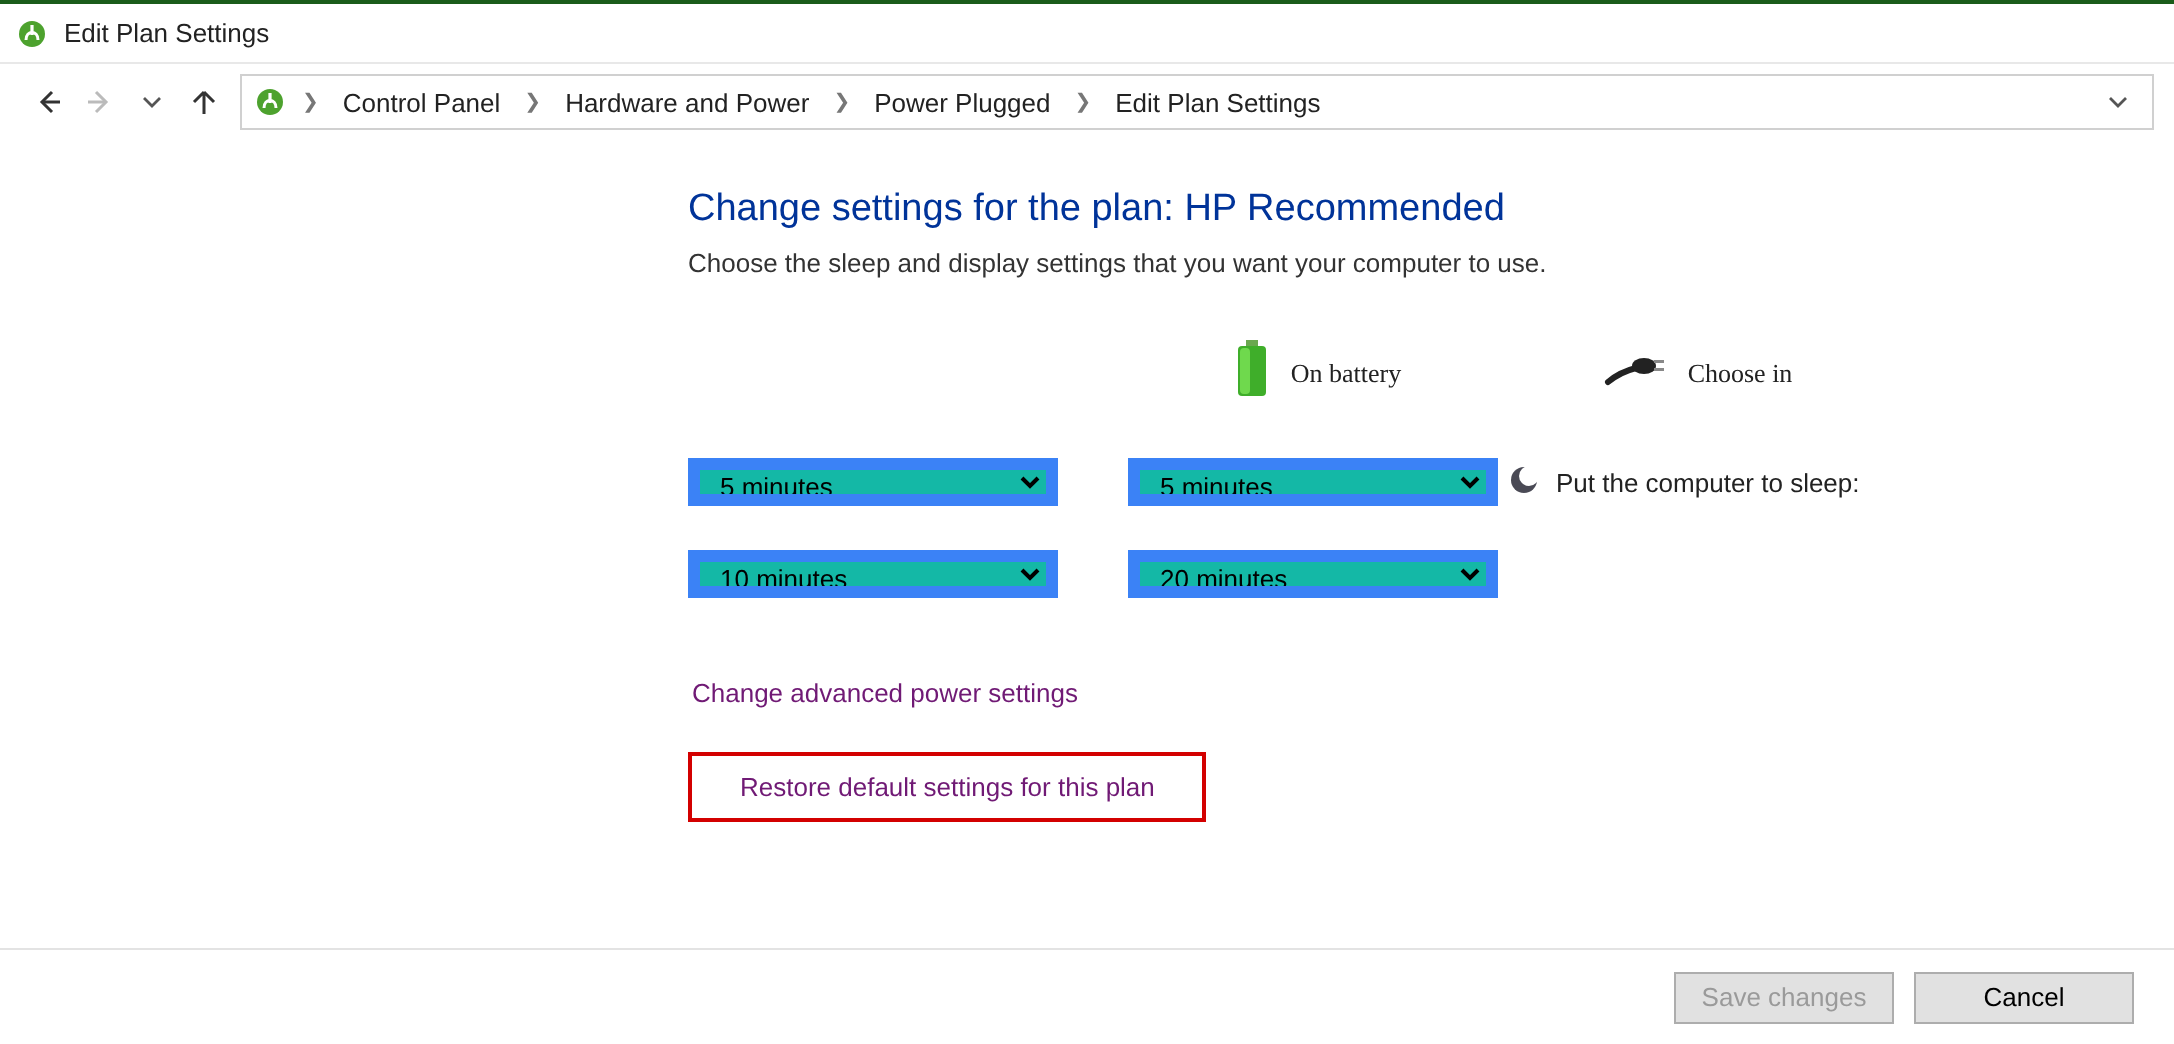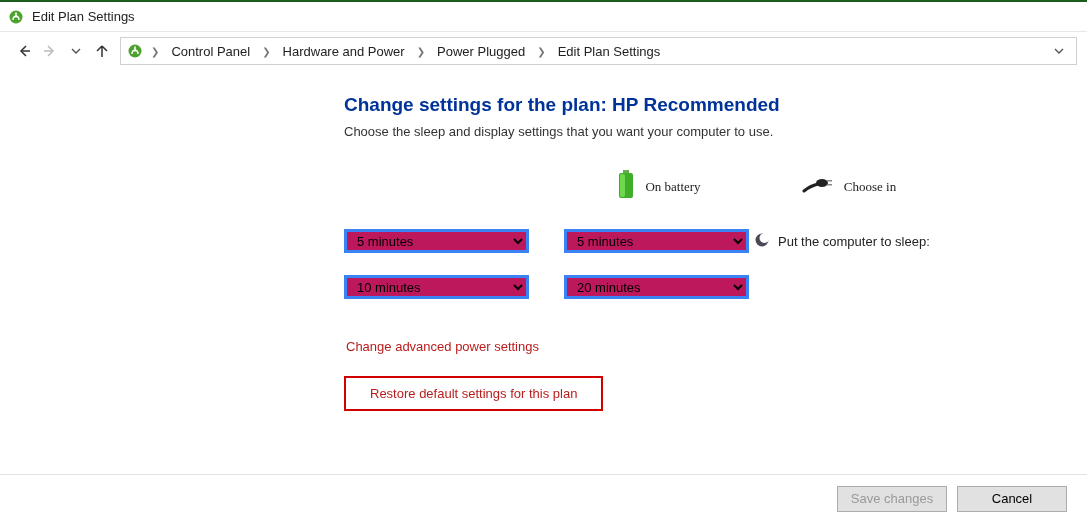--- a/index.html
+++ b/index.html
@@ -49,21 +49,21 @@
   }
   .bc-sep { color: #777; font-size: 10px; padding: 0 4px; }
   .bc-item { padding: 2px 4px; cursor: pointer; }
   .bc-dropdown { margin-left: auto; color: #555; padding: 0 6px; cursor: pointer; }
   .content {
     padding: 24px 0 0 344px;
   }
   .heading {
     color: #003399;
     font-size: 19px;
-    font-weight: 700;
+    font-weight: 400;
     margin-bottom: 8px;
   }
   .sub { color: #333; margin-bottom: 28px; }
   .cols {
     display: grid;
     grid-template-columns: 220px 190px 190px;
     row-gap: 22px;
     align-items: center;
   }
   .col-header {
@@ -77,27 +77,27 @@
   .row-label {
     display: flex;
     align-items: center;
     gap: 8px;
   }
   select {
     width: 185px;
     height: 24px;
     font-family: inherit;
     font-size: 13px;
-    background: #be185d;
-    border: 3px solid #3b82f6;
+    background: #14b8a6;
+    border: 6px solid #3b82f6;
     padding: 0 6px;
   }
   .links { margin-top: 38px; }
   .link {
-    color: #b91c1c;
+    color: #701a75;
     cursor: pointer;
     display: inline-block;
     padding: 2px 2px;
   }
   .restore-wrap {
     border: 2px solid #d30000;
     display: inline-block;
     padding: 6px 22px;
     margin-top: 20px;
   }

